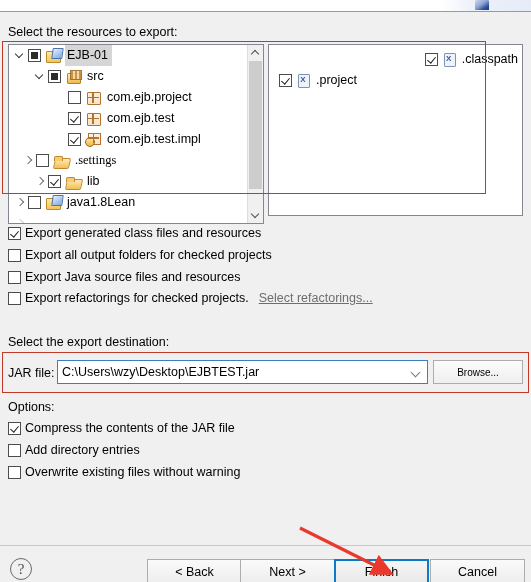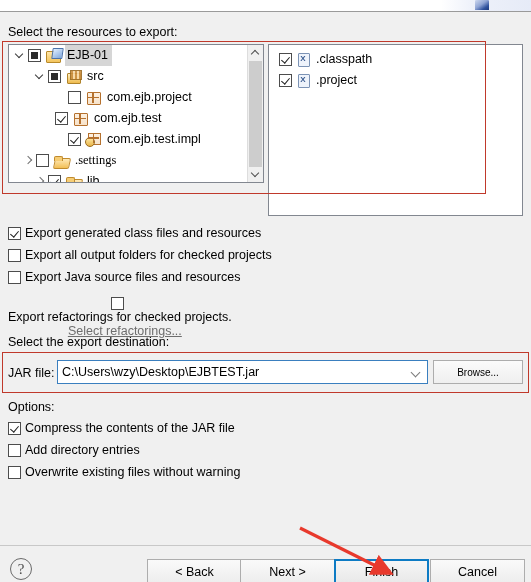--- a/index.html
+++ b/index.html
@@ -55,21 +55,21 @@
   }
 
   
   .pane {
     position: absolute;
     background: #ffffff;
     border: 1px solid #828790;
     box-sizing: border-box;
     overflow: hidden;
   }
-  #tree-pane { left: 8px; top: 44px; width: 256px; height: 139px; }
+  #tree-pane { left: 8px; top: 44px; width: 256px; height: 180px; }
   #file-pane { left: 268px; top: 44px; width: 255px; height: 172px; }
 
   .tree-rows { position: absolute; left: 0; top: 0; right: 15px; bottom: 0; overflow: hidden; }
 
   .row {
     position: relative;
     height: 21px;
     display: flex;
     align-items: center;
     white-space: nowrap;
@@ -465,21 +465,21 @@
           <div class="cb grayed"></div>
           <div class="ic ic-srcfolder"></div>
           <span class="rowlabel">src</span>
         </div>
         <div class="row" style="padding-left: 44px;">
           <div class="twisty"></div>
           <div class="cb"></div>
           <div class="ic ic-package"></div>
           <span class="rowlabel">com.ejb.project</span>
         </div>
-        <div class="row" style="padding-left: 31px;">
+        <div class="row" style="padding-left: 44px;">
           <div class="twisty"></div>
           <div class="cb checked"></div>
           <div class="ic ic-package"></div>
           <span class="rowlabel">com.ejb.test</span>
         </div>
         <div class="row" style="padding-left: 44px;">
           <div class="twisty"></div>
           <div class="cb checked"></div>
           <div class="ic ic-package2">
             <span class="badge"></span>
@@ -510,21 +510,21 @@
       </div>
     <div class="vscroll">
       <div class="arrow up"></div>
       <div class="thumb"></div>
       <div class="arrow down"></div>
     </div>
   </div>
 
   <div class="pane" id="file-pane">
     <div id="file-rows" style="padding-top:4px;">
-        <div class="row" style="padding-left: 10px;">
+        <div class="row" style="padding-left: 2px; justify-content: flex-end;">
           <div class="cb checked"></div>
           <div class="ic ic-xml"></div>
           <span class="rowlabel">.classpath</span>
         </div>
         <div class="row" style="padding-left: 10px; align-items: center;">
           <div class="cb checked"></div>
           <div class="ic ic-xml"></div>
           <span class="rowlabel">.project</span>
         </div>
       </div>
@@ -536,21 +536,21 @@
         <span class="optlabel">Export generated class files and resources</span>
       </div>
       <div class="optrow" style="top: 248px;">
         <div class="cb"></div>
         <span class="optlabel">Export all output folders for checked projects</span>
       </div>
       <div class="optrow" style="top: 270px;">
         <div class="cb"></div>
         <span class="optlabel">Export Java source files and resources</span>
       </div>
-      <div class="optrow" style="top: 297px; flex-direction: column;">
+      <div class="optrow" style="top: 291px;">
         <div class="cb"></div>
         <span class="optlabel">Export refactorings for checked projects.</span>
         <span class="linklike">Select refactorings...</span>
       </div>
     </div>
 
   <div class="lbl" style="left:8px; top:335px;">Select the export destination:</div>
 
   <div class="lbl" id="jar-label">JAR file:</div>
 

